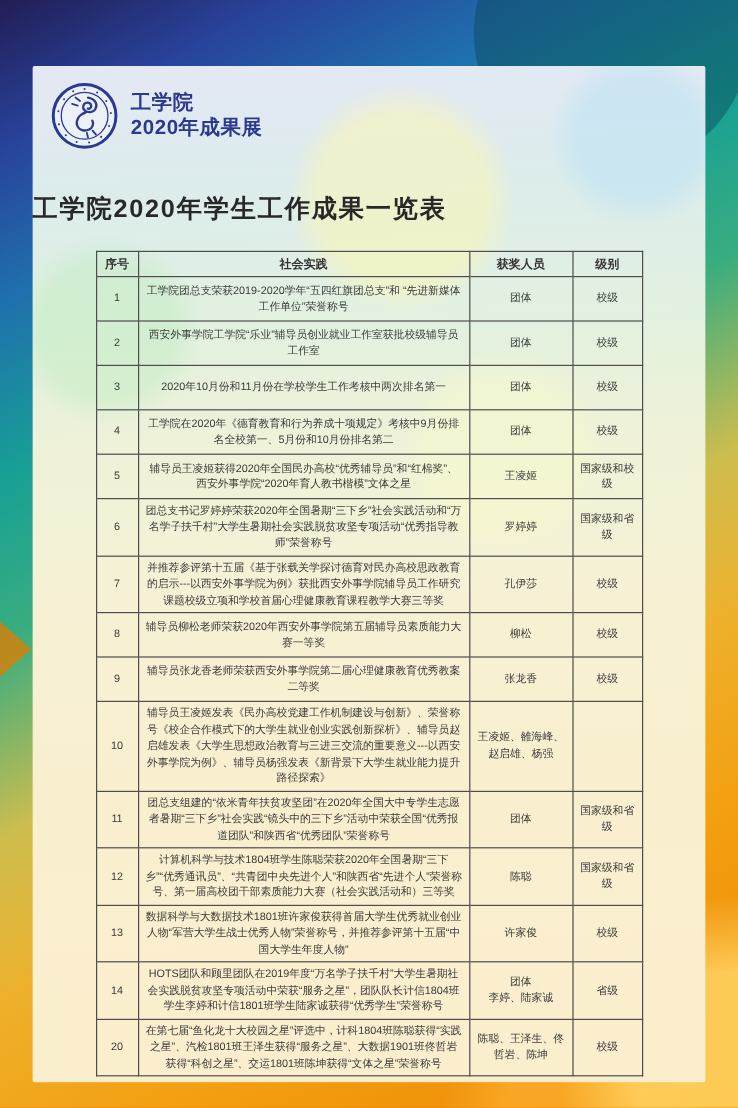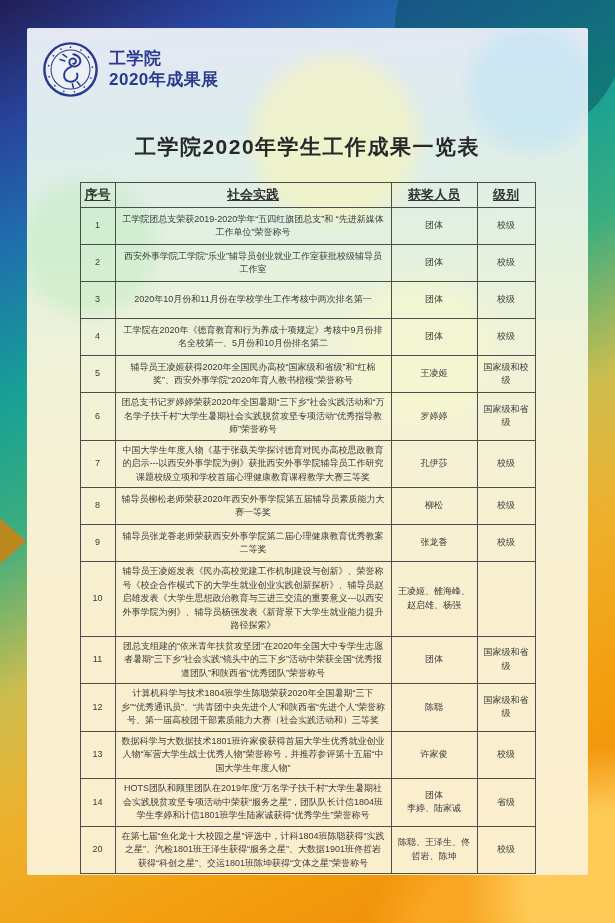--- a/index.html
+++ b/index.html
@@ -11,41 +11,41 @@
       radial-gradient(circle at 83% 3%, rgba(10,70,85,0.45) 0 115px, rgba(10,70,85,0) 116px),
       radial-gradient(circle at 100% 97%, rgba(255,205,90,0.95) 0 85px, rgba(255,190,70,0) 150px),
       radial-gradient(circle at 79% 102%, rgba(250,170,40,0.85) 0 70px, rgba(250,170,40,0) 120px),
       linear-gradient(152deg,#221d55 0%,#28439b 10%,#1f6fae 20%,#17a095 32%,#3aad7f 43%,#cdbd4e 56%,#eeb02b 67%,#f39f10 80%,#ee8604 100%);
   }
   .corner-tri{
     position:absolute;left:0;top:518px;width:26px;height:46px;
     background:#d97e06;clip-path:polygon(0 0,100% 50%,0 100%);opacity:.8;
   }
   .poster-card{
-    position:absolute;left:27px;top:28px;width:561px;height:847px;border-radius:2px;
+    position:absolute;left:27px;top:55px;width:561px;height:847px;border-radius:2px;
     background-image:
       radial-gradient(circle at 55% 13%, rgba(252,246,180,0.55) 0 70px, rgba(252,246,180,0) 95px),
       radial-gradient(circle at 11% 26%, rgba(190,235,190,0.45) 0 55px, rgba(190,235,190,0) 80px),
       radial-gradient(circle at 90% 7%, rgba(185,225,245,0.5) 0 50px, rgba(185,225,245,0) 75px),
       radial-gradient(circle at 70% 38%, rgba(250,250,200,0.4) 0 60px, rgba(250,250,200,0) 85px),
       linear-gradient(178deg,#e4e8f4 0%,#dcecec 12%,#e2f1df 26%,#eff2d8 38%,#f6f1d4 52%,#f9efcf 70%,#fbeecd 100%);
   }
   .logo-row{display:flex;align-items:center;gap:10px;padding:13px 0 0 15px;}
   .seal{width:57px;height:57px;flex:0 0 auto;}
   .logo-text{color:#2b3990;font-weight:bold;font-size:17px;line-height:1.18;letter-spacing:.5px;}
   .page-title{
-    text-align:center;margin-top:35px;font-size:21px;font-weight:bold;
+    text-align:left;margin-top:35px;font-size:21px;font-weight:bold;
     color:#282828;letter-spacing:1.5px;
   }
   table.results-table{
     width:455px;margin:21px auto 0;border-collapse:collapse;table-layout:fixed;
   }
   .results-table th{
-    border:1px solid #4d4d4d;font-size:13px;font-weight:bold;color:#333;
-    height:13px;padding:3px 2px;text-decoration:underline;
+    border:1px solid #4d4d4d;font-size:10px;font-weight:bold;color:#333;
+    height:13px;padding:3px 2px;
   }
   .results-table td{
     border:1px solid #4d4d4d;font-size:9px;color:#3a3a3a;line-height:1.5;
     height:30px;padding:3px 5px;text-align:center;vertical-align:middle;
     white-space:pre-line;word-break:break-all;
   }
 </style>
 </head>
 <body>
 
@@ -119,33 +119,33 @@
           <td>校级</td>
         </tr>
         <tr>
           <td>4</td>
           <td>工学院在2020年《德育教育和行为养成十项规定》考核中9月份排名全校第一、5月份和10月份排名第二</td>
           <td>团体</td>
           <td>校级</td>
         </tr>
         <tr>
           <td>5</td>
-          <td>辅导员王凌姬获得2020年全国民办高校“国家级和省级”和“红棉奖”、西安外事学院“2020年育人教书楷模”荣誉称号</td>
+          <td>辅导员王凌姬获得2020年全国民办高校“优秀辅导员”和“红棉奖”、西安外事学院“2020年育人教书楷模”文体之星</td>
           <td>王凌姬</td>
           <td>国家级和校级</td>
         </tr>
         <tr>
           <td>6</td>
           <td>团总支书记罗婷婷荣获2020年全国暑期“三下乡”社会实践活动和“万名学子扶千村”大学生暑期社会实践脱贫攻坚专项活动“优秀指导教师”荣誉称号</td>
           <td>罗婷婷</td>
           <td>国家级和省级</td>
         </tr>
         <tr>
           <td>7</td>
-          <td>中国大学生年度人物《基于张载关学探讨德育对民办高校思政教育的启示---以西安外事学院为例》获批西安外事学院辅导员工作研究课题校级立项和学校首届心理健康教育课程教学大赛三等奖</td>
+          <td>并推荐参评第十五届《基于张载关学探讨德育对民办高校思政教育的启示---以西安外事学院为例》获批西安外事学院辅导员工作研究课题校级立项和学校首届心理健康教育课程教学大赛三等奖</td>
           <td>孔伊莎</td>
           <td>校级</td>
         </tr>
         <tr>
           <td>8</td>
           <td>辅导员柳松老师荣获2020年西安外事学院第五届辅导员素质能力大赛一等奖</td>
           <td>柳松</td>
           <td>校级</td>
         </tr>
         <tr>

